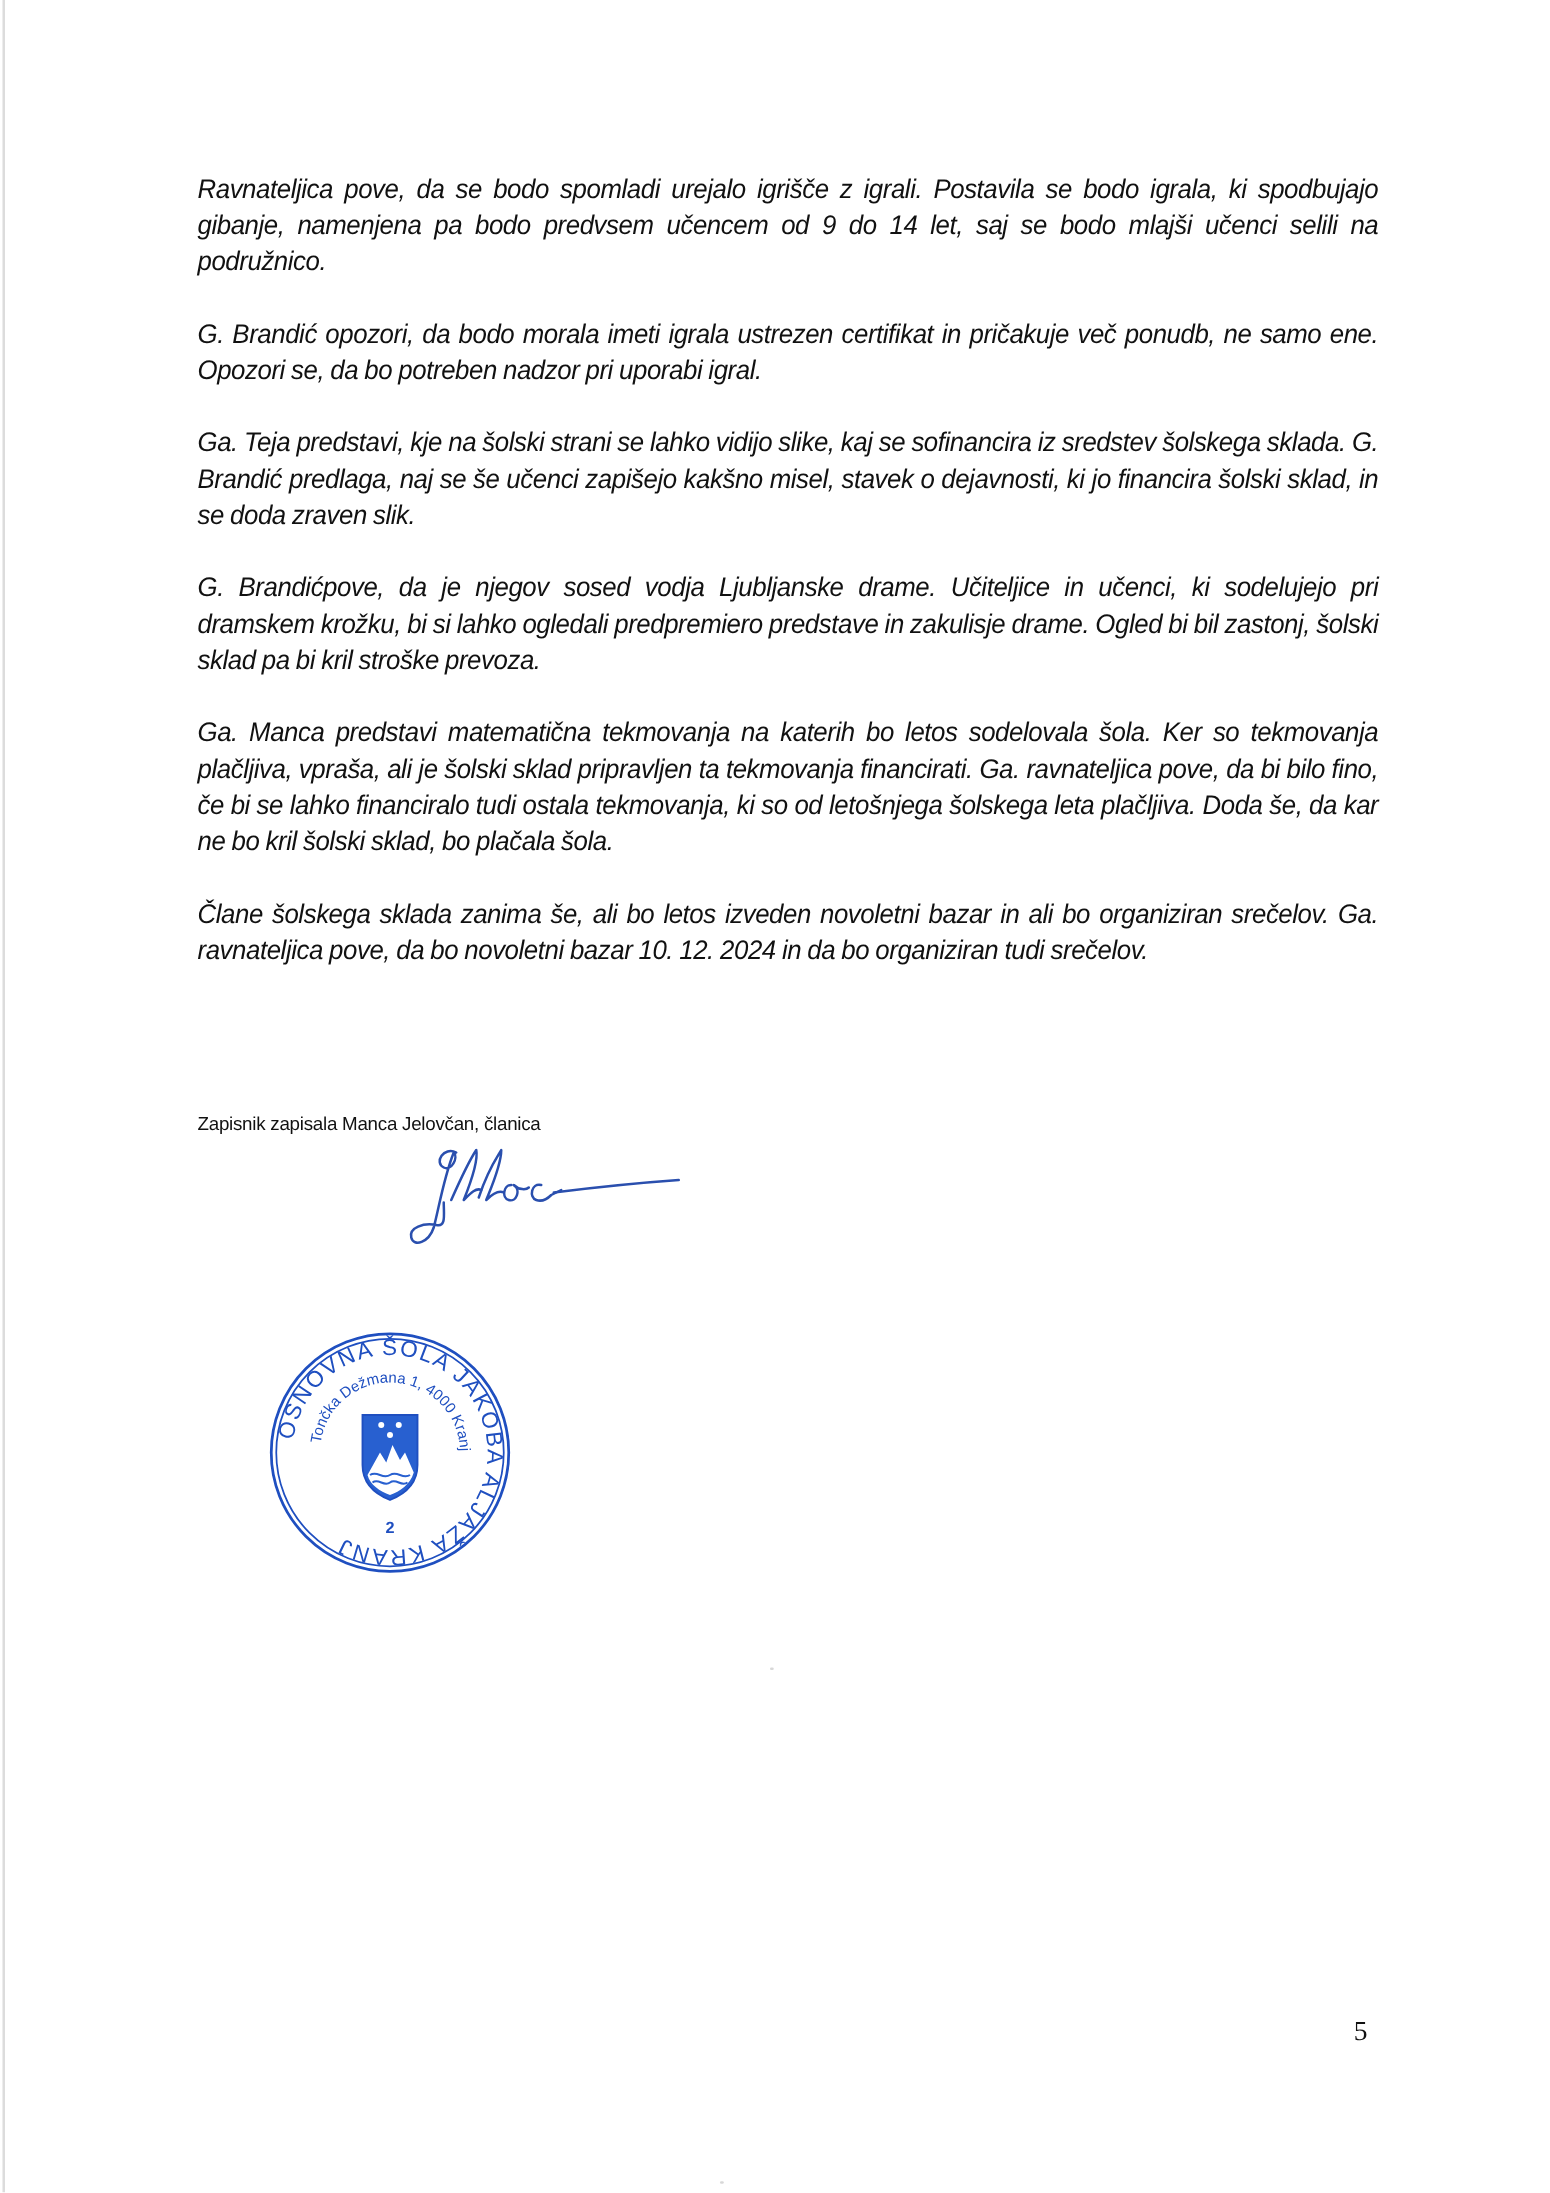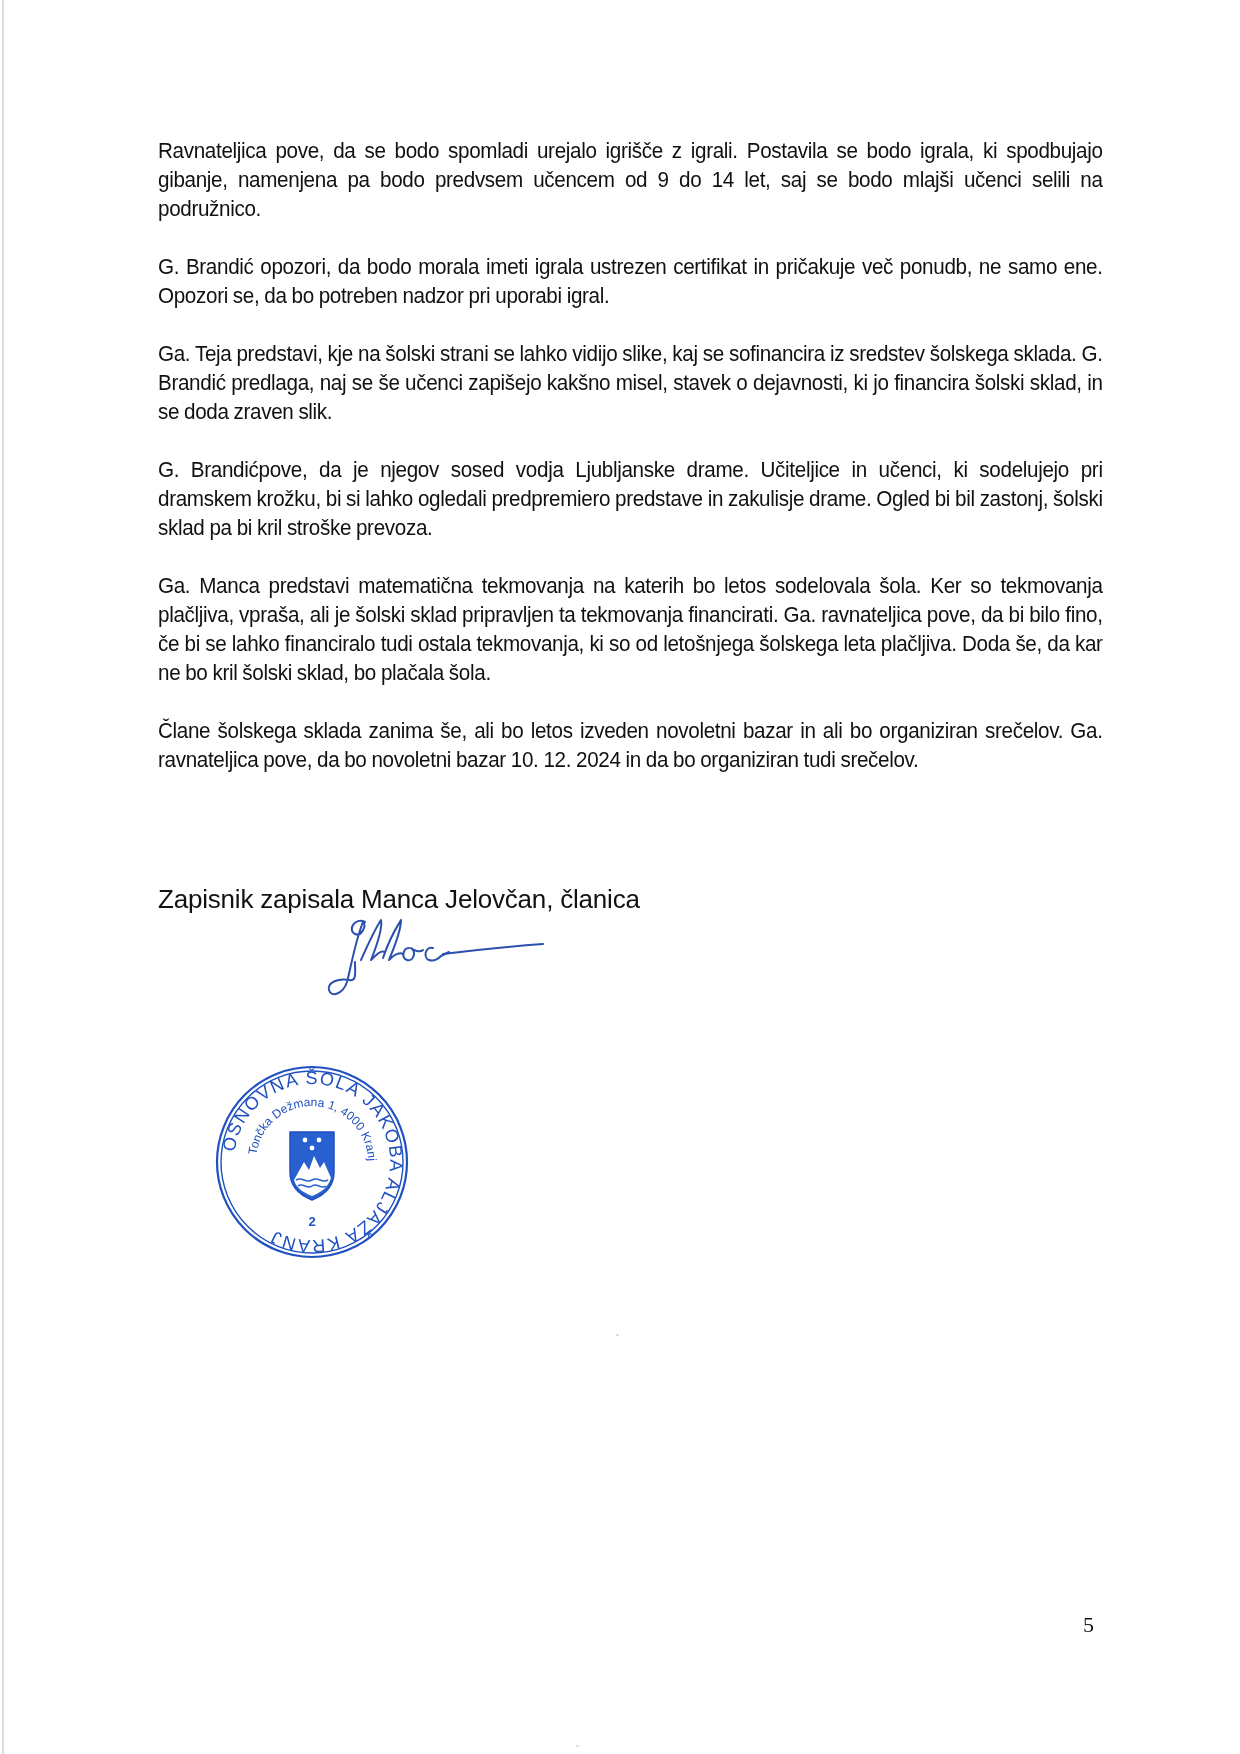--- a/index.html
+++ b/index.html
@@ -21,37 +21,38 @@
     top: 0;
     width: 2px;
     height: 1754px;
     background: #dcdcdc;
   }
   .content {
     position: absolute;
     left: 158px;
     top: 137px;
     width: 945px;
+    font-style: italic;
   }
   .para {
     margin: 0 0 29px 0;
     font-size: 21.5px;
     line-height: 29px;
     text-align: justify;
     letter-spacing: -0.35px;
     word-spacing: -0.5px;
     transform: scaleX(0.96);
     transform-origin: left top;
     width: 984px;
   }
   .author-line {
     position: absolute;
     left: 158px;
     top: 885px;
-    font-size: 26px;
+    font-size: 15px;
     line-height: 29px;
     letter-spacing: -0.2px;
     margin: 0;
   }
   .signature {
     position: absolute;
     left: 325px;
     top: 912px;
     width: 220px;
     height: 90px;

